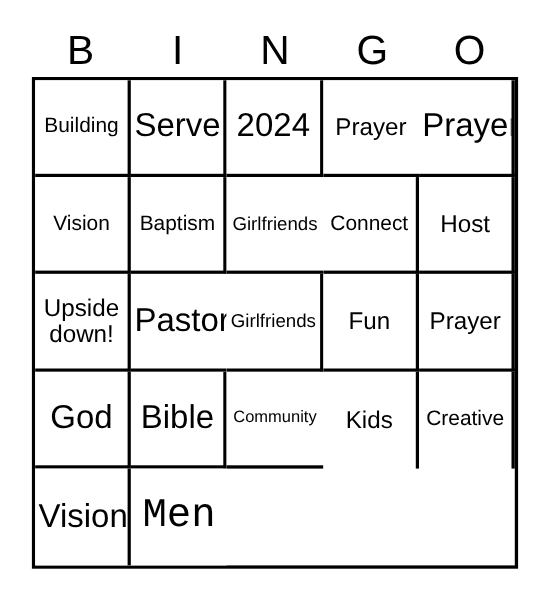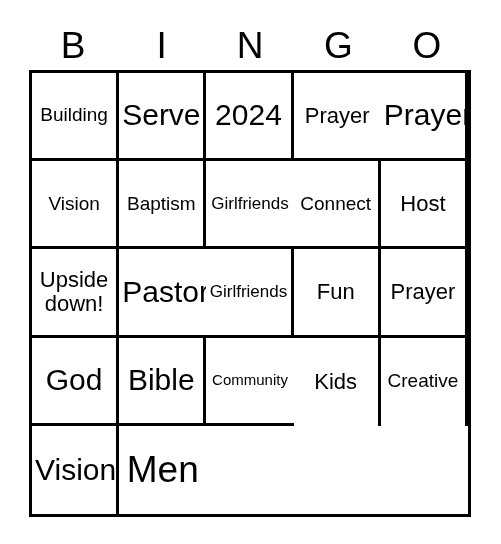--- a/index.html
+++ b/index.html
@@ -91,21 +91,21 @@
   }
 
   
   .fs-xs   { font-size: 15px; }
   .fs-sm   { font-size: 17px; }
   .fs-md   { font-size: 19px; }
   .fs-lg   { font-size: 22px; }
   .fs-xl   { font-size: 30px; }
   .fs-2xl  { font-size: 30px; }
   .fs-3xl  { font-size: 22px; }
-  .fs-4xl  { font-size: 37px; }
+  .fs-4xl  { font-size: 37px; font-family: Liberation Mono, monospace; }
 </style>
 </head>
 <body>
 
 <div id="card">
 
   <div id="bingo-header">
     <div class="header-letter">B</div>
     <div class="header-letter">I</div>
     <div class="header-letter">N</div>

